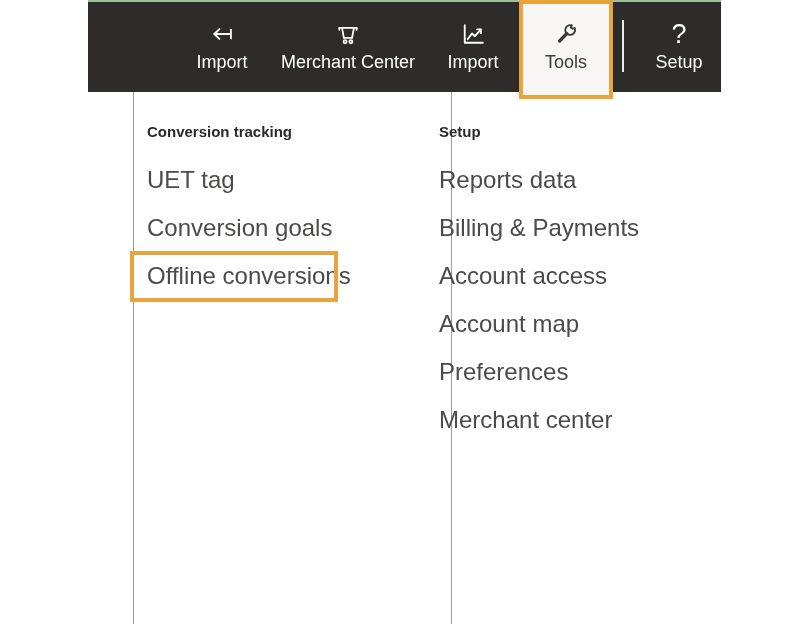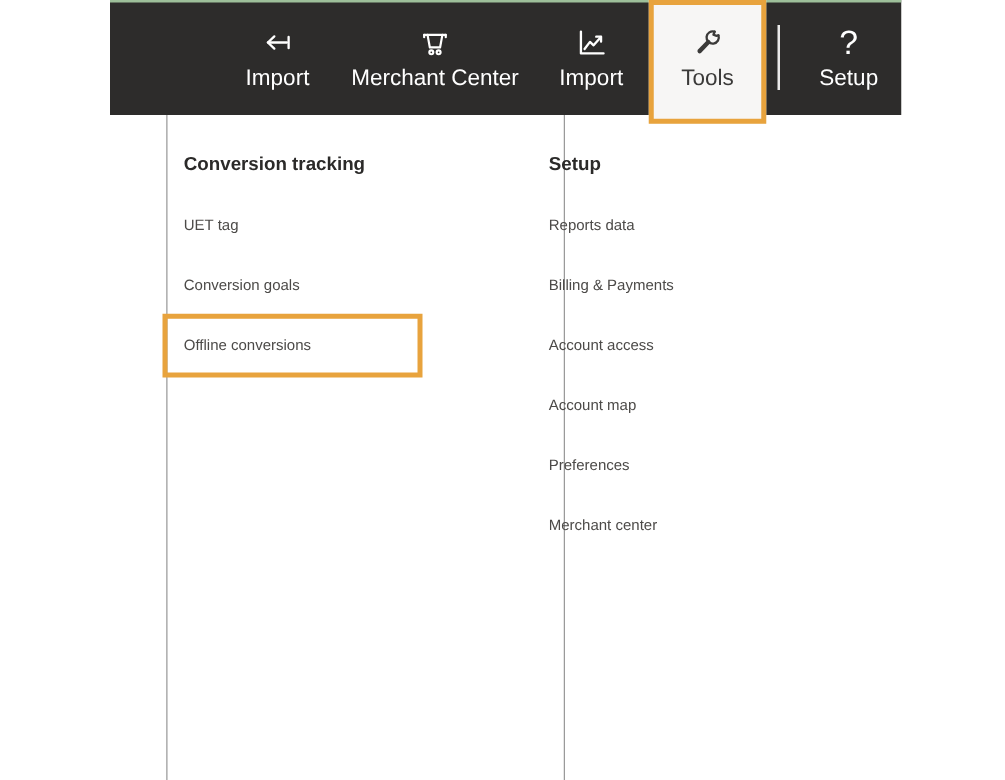--- a/index.html
+++ b/index.html
@@ -59,21 +59,21 @@
   .menu-col.col1 { left: 147px; }
   .menu-col.col2 { left: 439px; }
   .menu-header {
     height: 48px; line-height: 48px;
     font-size: 15px; font-weight: 700;
     color: var(--c-menu_header, #2b2a29);
     white-space: nowrap;
   }
   .menu-item {
     height: 48px; line-height: 48px;
-    font-size: 12px; font-weight: 400;
+    font-size: 24px; font-weight: 400;
     color: var(--c-menu_item, #4c4a48);
     white-space: nowrap; cursor: pointer;
   }
   
   .offline-highlight {
     position: absolute; left: 130px; top: 251px; width: 208px; height: 51px;
     border: 4px solid var(--c-highlight, #e8a33d);
     background: transparent; z-index: 3;
   }
 </style>

